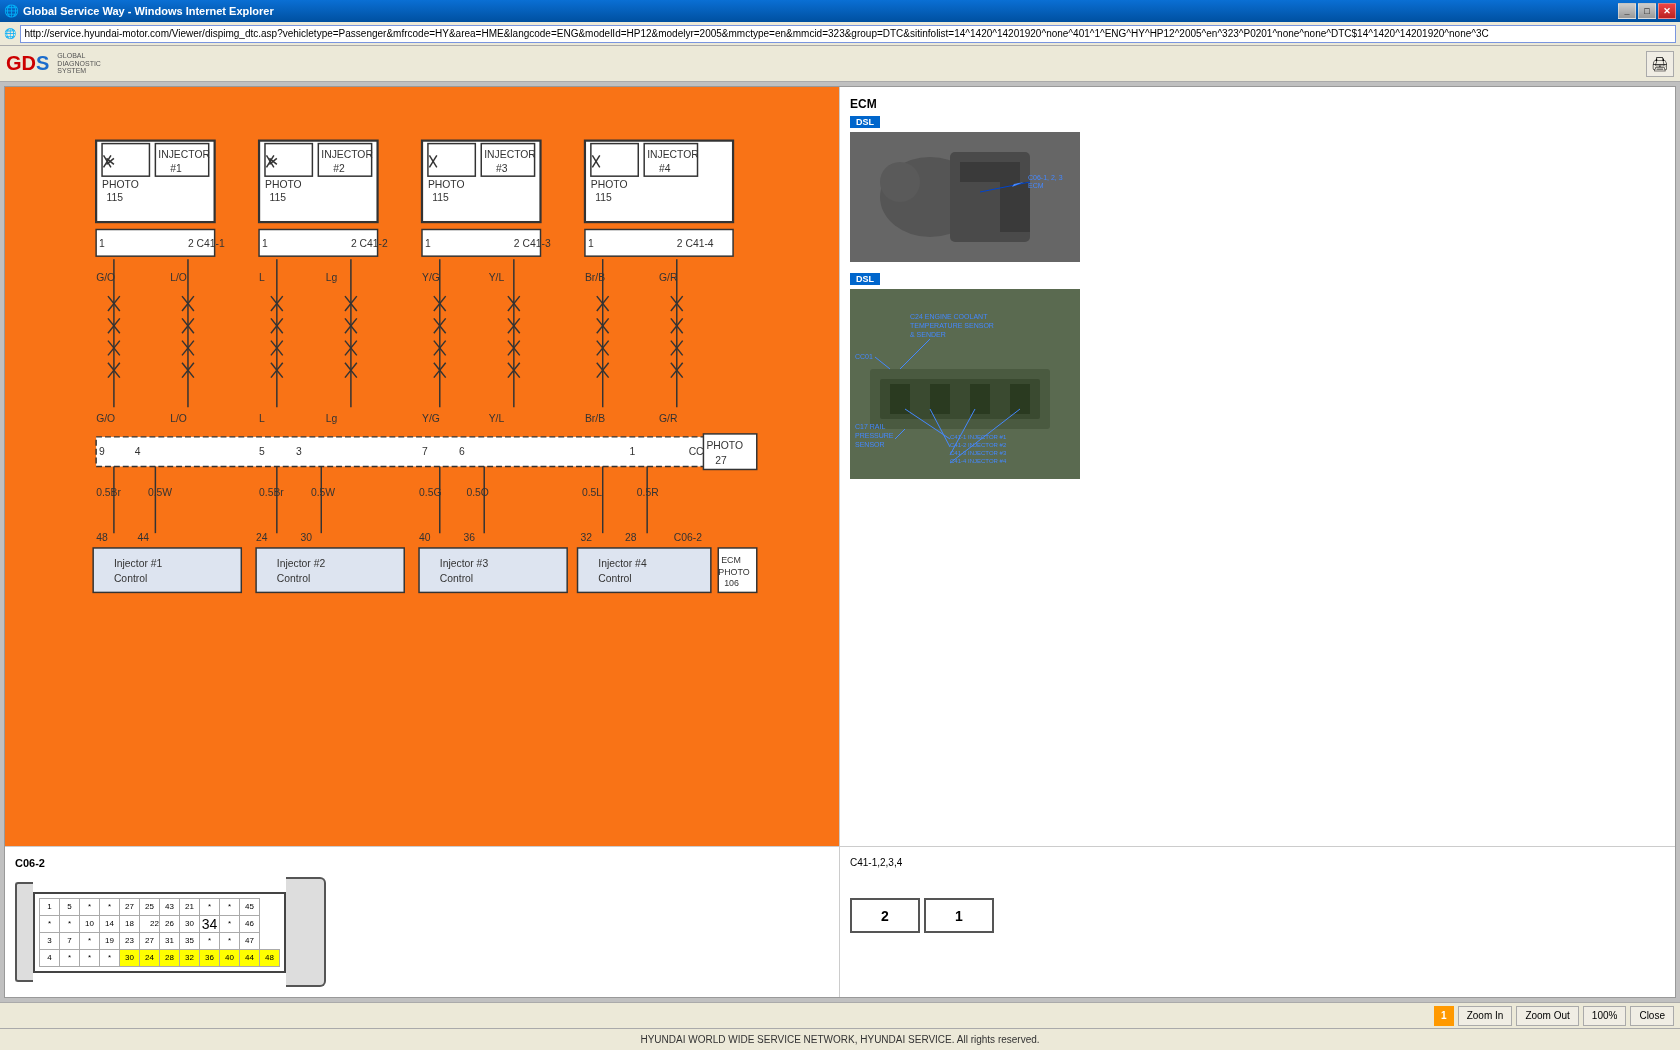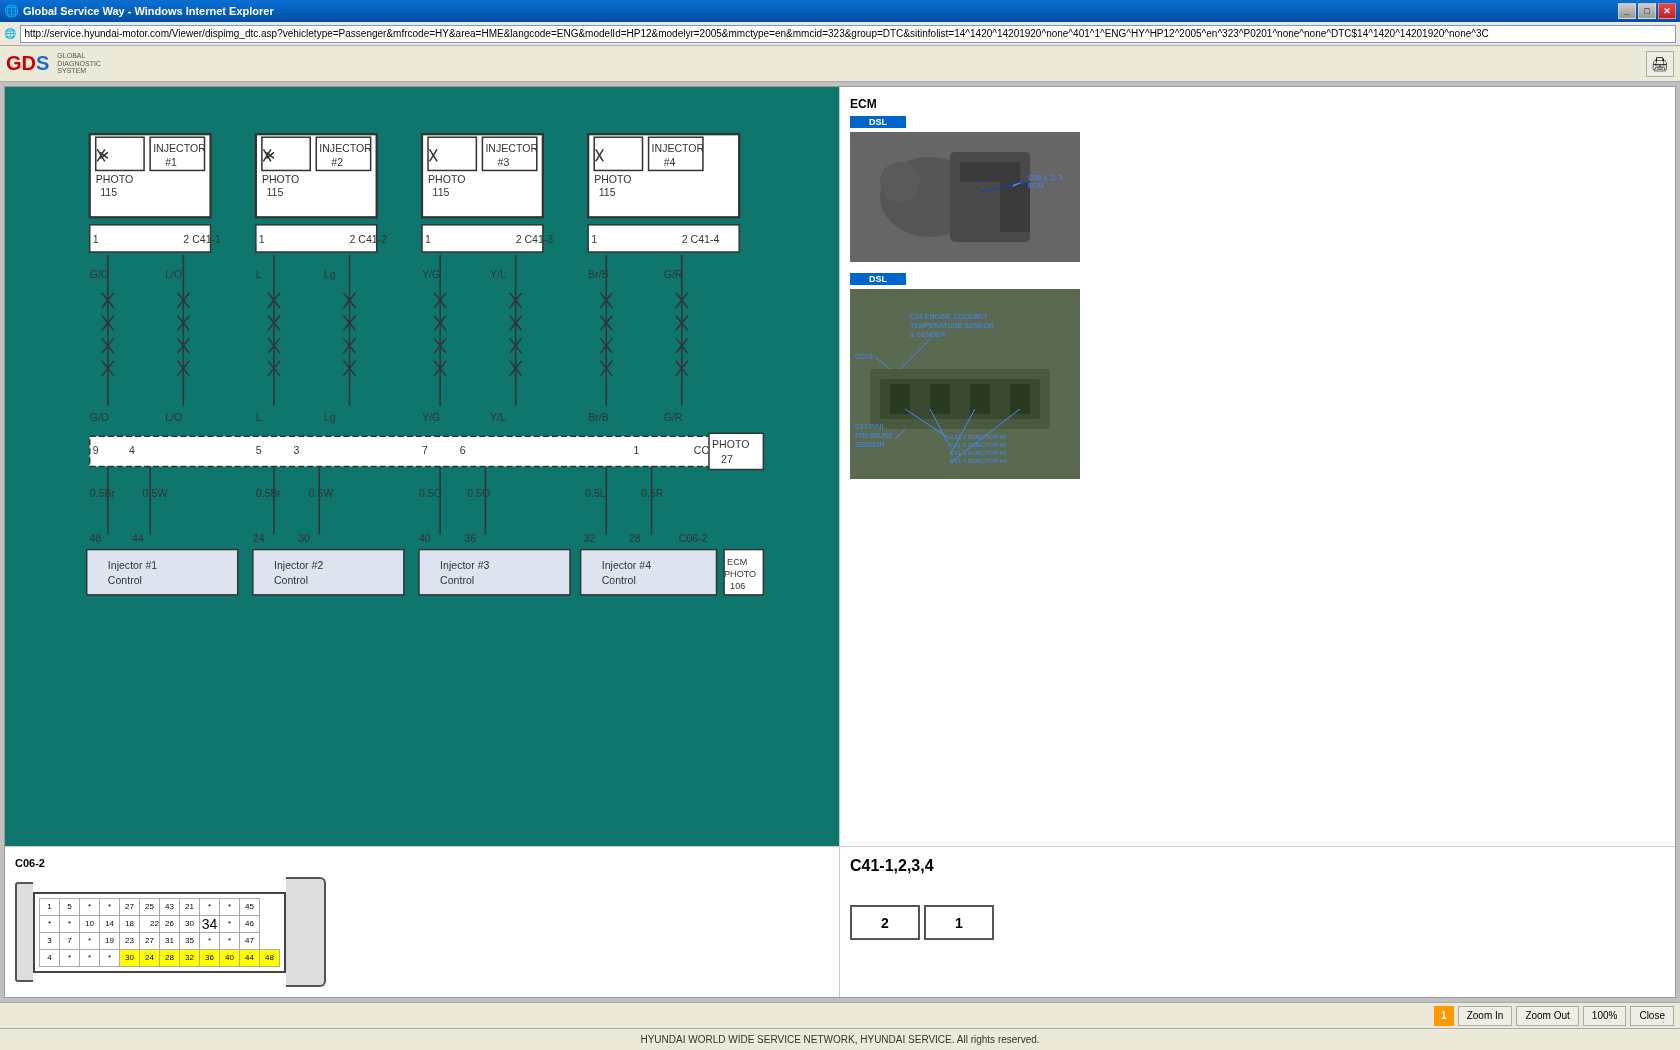--- a/index.html
+++ b/index.html
@@ -99,45 +99,45 @@
       height: 100%;
       display: grid;
       grid-template-columns: 1fr 1fr;
       grid-template-rows: 1fr auto;
     }
 
     
     #wiring-diagram {
       border-right: 1px solid #ccc;
       border-bottom: 1px solid #ccc;
-      padding: 17px;
+      padding: 24px;
       position: relative;
       overflow: hidden;
-      background: #0f766e;
+      background: #f97316;
     }
 
     
     #ecm-photos {
       border-bottom: 1px solid #ccc;
       padding: 10px;
       background: white;
       overflow: hidden;
     }
     #ecm-photos .section-title {
       font-size: 12px;
       font-weight: bold;
       margin-bottom: 4px;
     }
     #ecm-photos .dsl-badge {
       display: inline-block;
       background: #0066cc;
       color: white;
       font-size: 9px;
       font-weight: bold;
-      padding: 1px 19px;
+      padding: 1px 6px;
       margin-bottom: 4px;
     }
     .photo-container {
       position: relative;
       margin-bottom: 8px;
     }
     .photo-placeholder {
       width: 220px;
       height: 120px;
       background: #888;
@@ -162,22 +162,22 @@
       font-weight: bold;
       margin-bottom: 6px;
     }
 
     
     #connector-c41 {
       padding: 10px;
       background: white;
     }
     #connector-c41 .conn-title {
-      font-size: 16px;
-      font-weight: bold;
+      font-size: 10px;
+      font-weight: normal;
       margin-bottom: 6px;
     }
 
     
     #wiring-svg {
       width: 100%;
       height: 100%;
     }
 
     

